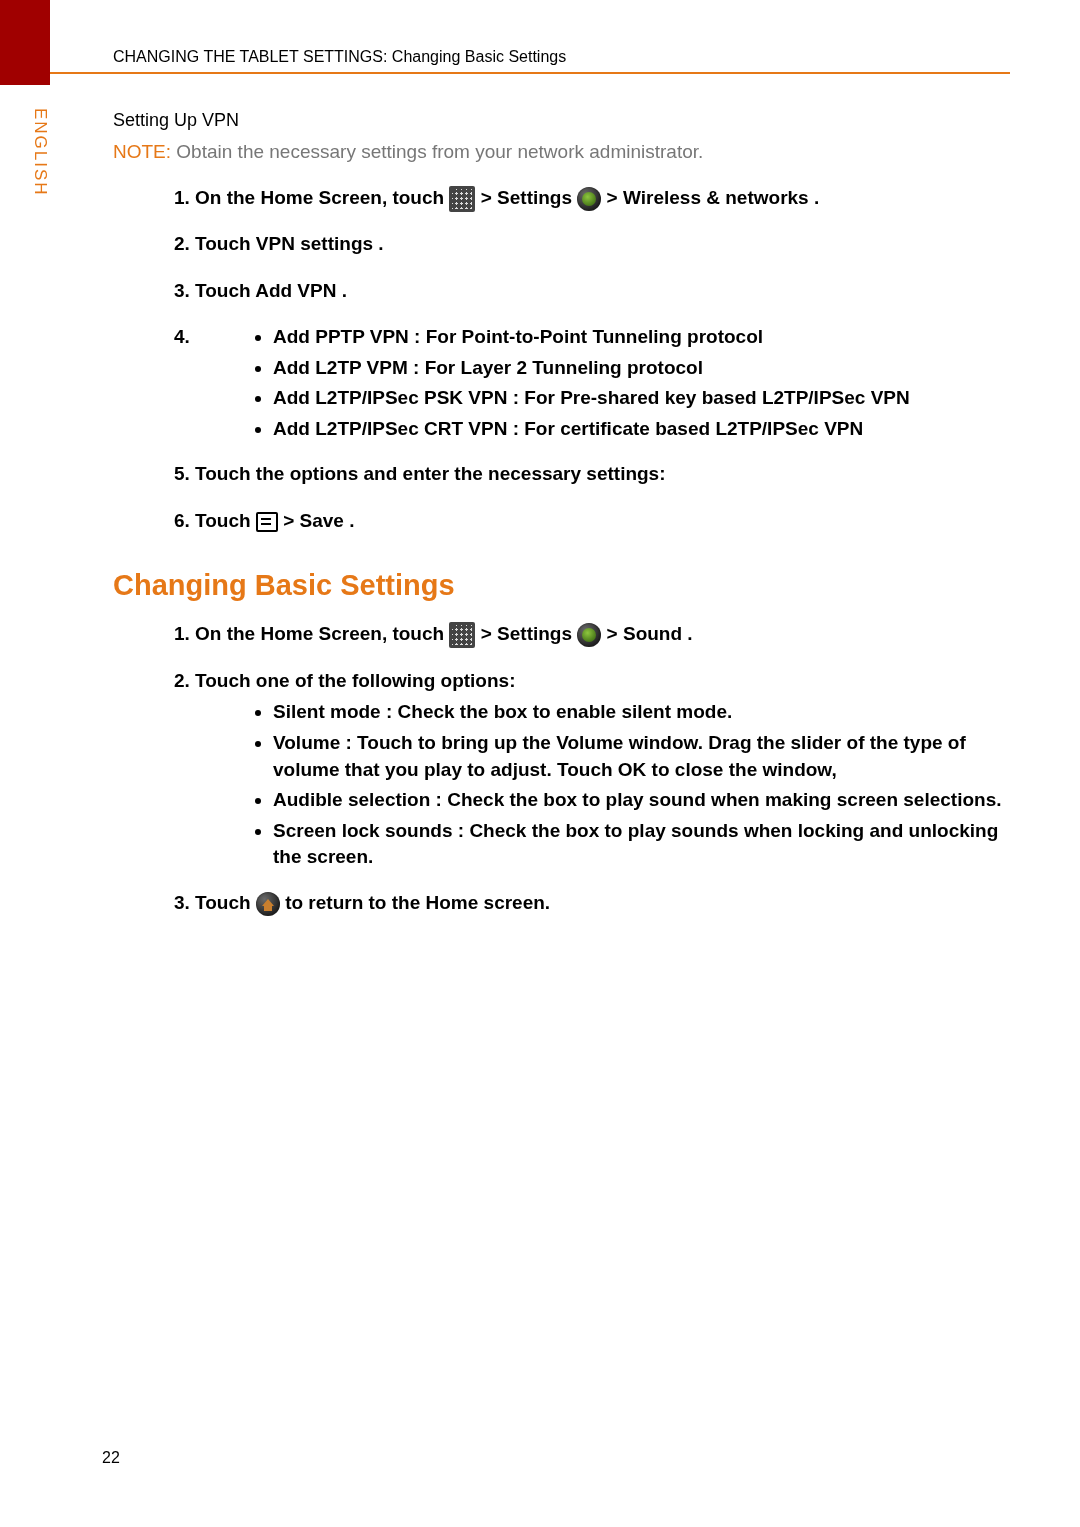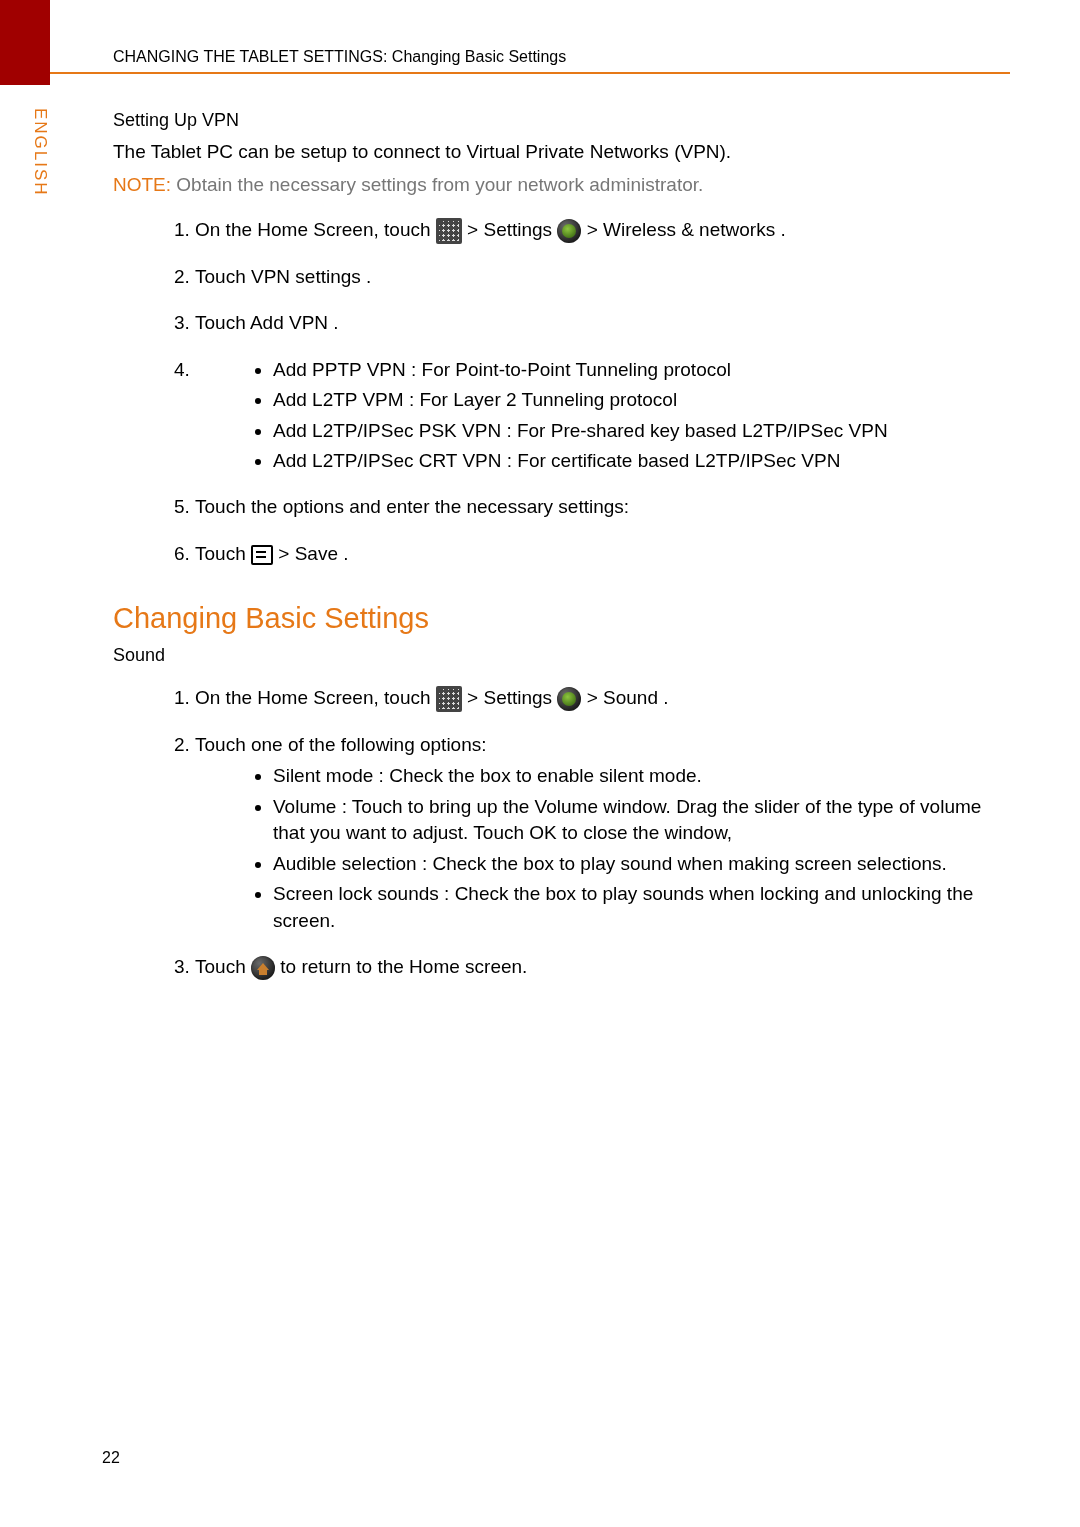--- a/index.html
+++ b/index.html
@@ -72,35 +72,36 @@
   .note-body {
     color: #777;
   }
   ol.steps {
     margin: 14px 0 0 0;
     padding-left: 82px;
   }
   ol.steps > li {
     margin: 18px 0;
     line-height: 1.5;
+    font-weight: bold;
   }
   ul.sub {
     list-style-type: disc;
     margin: 3px 0 3px 0;
     padding-left: 78px;
   }
   ul.sub > li {
     margin: 4px 0;
     line-height: 1.4;
   }
   .section-title {
     font-size: 29px;
     color: #e67817;
     margin: 34px 0 8px 0;
-    font-weight: normal;
+    font-weight: bold;
   }
   .icon {
     display: inline-block;
     vertical-align: middle;
   }
   .apps-grid-icon {
     width: 26px;
     height: 26px;
     background: #444;
     position: relative;
@@ -181,21 +182,20 @@
   <div class="red-tab"></div>
 
   <div class="header-row">CHANGING THE TABLET SETTINGS: Changing Basic Settings</div>
   <div class="orange-line"></div>
 
   <div class="english-label">ENGLISH</div>
 
   <div class="content">
 
     <div class="subheading">Setting Up VPN</div>
-    <div class="paragraph">The Tablet PC can be setup to connect to Virtual Private Networks (VPN).</div>
     <div class="paragraph">
       <span class="note-label">NOTE:</span><span class="note-body"> Obtain the necessary settings from your network administrator.</span>
     </div>
 
     <ol class="steps">
       <li>
         <span>On the Home Screen, touch </span>
         <span class="icon apps-grid-icon"></span>
         <span> &gt; Settings </span>
         <span class="icon settings-icon"></span>
@@ -216,35 +216,34 @@
       </li>
       <li>
         <span>Touch </span>
         <span class="icon menu-icon"></span>
         <span> &gt; Save .</span>
       </li>
     </ol>
 
     <div class="section-title">Changing Basic Settings</div>
 
-    <div class="subheading">Sound</div>
 
     <ol class="steps">
       <li>
         <span>On the Home Screen, touch </span>
         <span class="icon apps-grid-icon"></span>
         <span> &gt; Settings </span>
         <span class="icon settings-icon"></span>
         <span> &gt; Sound .</span>
       </li>
       <li>
         <span>Touch one of the following options:</span>
         <ul class="sub">
           <li>Silent mode : Check the box to enable silent mode.</li>
-          <li>Volume : Touch to bring up the Volume window. Drag the slider of the type of volume that you want to adjust. Touch OK to close the window,</li>
+          <li>Volume : Touch to bring up the Volume window. Drag the slider of the type of volume that you play to adjust. Touch OK to close the window,</li>
           <li>Audible selection   : Check the box to play sound when making screen selections.</li>
           <li>Screen lock sounds   : Check the box to play sounds when locking and unlocking the screen.</li>
         </ul>
       </li>
       <li>
         <span>Touch </span>
         <span class="icon home-icon"></span>
         <span> to return to the Home screen.</span>
       </li>
     </ol>

